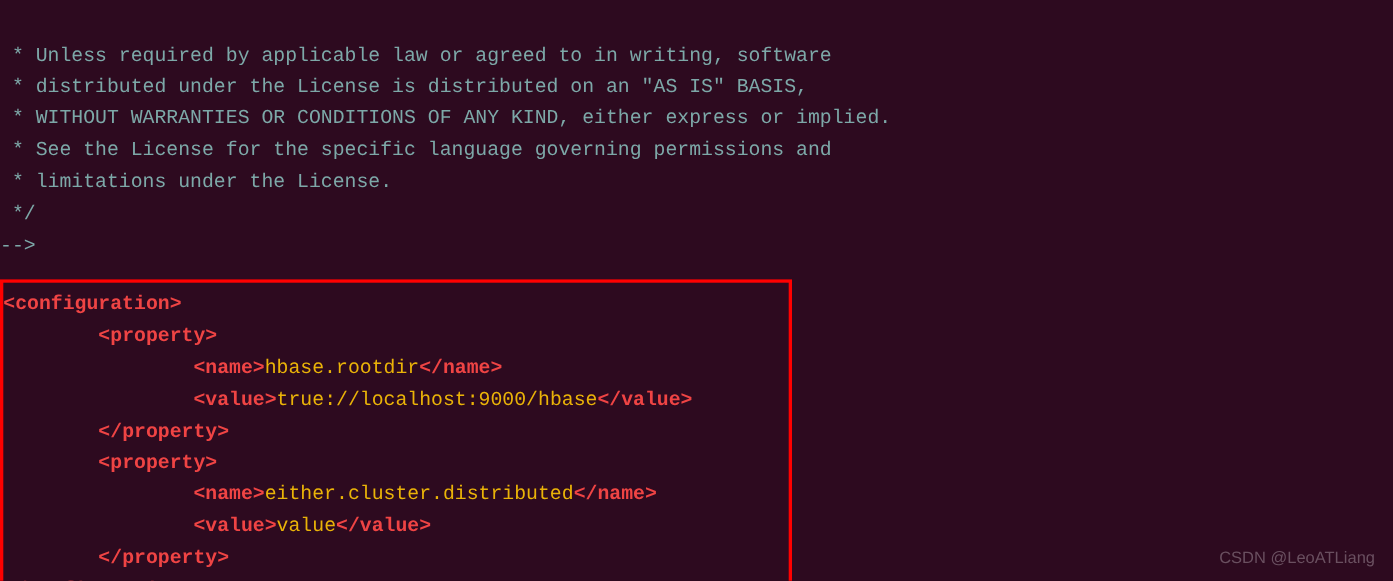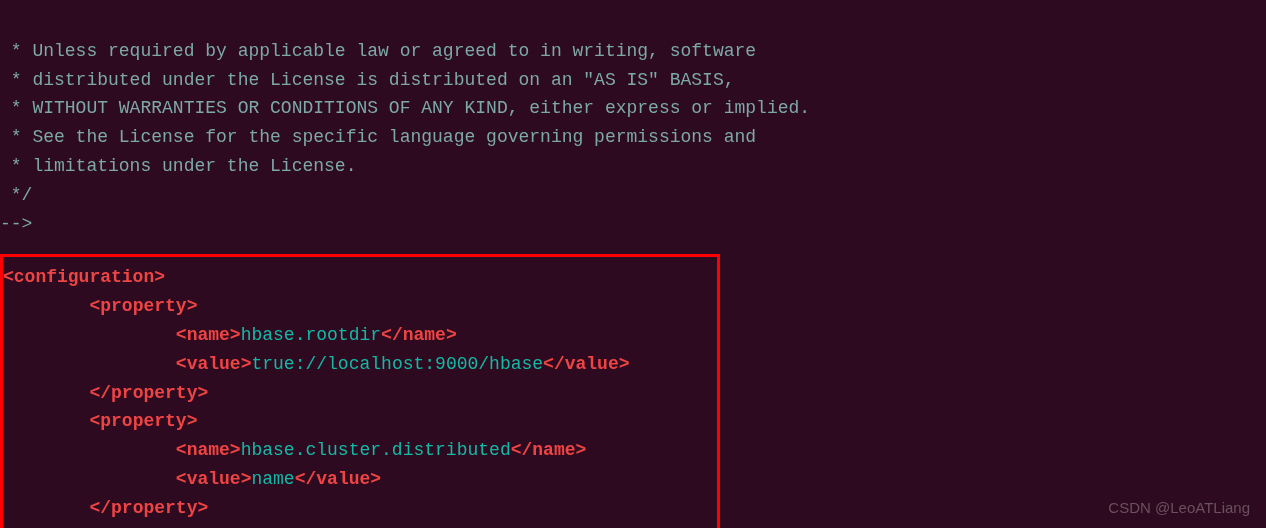--- a/index.html
+++ b/index.html
@@ -28,21 +28,21 @@
       margin-top: 16px;
       padding: 6px 0;
       width: 720px;
       white-space: pre;
     }
     .tag {
       color: #ef4444;
       font-weight: bold;
     }
     .text-content {
-      color: #14b8a6;
+      color: #eab308;
     }
     .watermark {
       position: absolute;
       bottom: 8px;
       right: 16px;
       color: #6a5060;
       font-size: 15px;
       font-family: Arial, sans-serif;
       text-align: right;
     }
@@ -59,18 +59,18 @@
 <span> */</span>
 <span>--&gt;</span>
 </div>
 
 <div class="config-block"><span class="tag">&lt;configuration&gt;</span>
 <span>        </span><span class="tag">&lt;property&gt;</span>
 <span>                </span><span class="tag">&lt;name&gt;</span><span class="text-content">hbase.rootdir</span><span class="tag">&lt;/name&gt;</span>
 <span>                </span><span class="tag">&lt;value&gt;</span><span class="text-content">true://localhost:9000/hbase</span><span class="tag">&lt;/value&gt;</span>
 <span>        </span><span class="tag">&lt;/property&gt;</span>
 <span>        </span><span class="tag">&lt;property&gt;</span>
-<span>                </span><span class="tag">&lt;name&gt;</span><span class="text-content">hbase.cluster.distributed</span><span class="tag">&lt;/name&gt;</span>
-<span>                </span><span class="tag">&lt;value&gt;</span><span class="text-content">name</span><span class="tag">&lt;/value&gt;</span>
+<span>                </span><span class="tag">&lt;name&gt;</span><span class="text-content">either.cluster.distributed</span><span class="tag">&lt;/name&gt;</span>
+<span>                </span><span class="tag">&lt;value&gt;</span><span class="text-content">value</span><span class="tag">&lt;/value&gt;</span>
 <span>        </span><span class="tag">&lt;/property&gt;</span>
 <span class="tag">&lt;/configuration&gt;</span></div>
 
 <div class="watermark">CSDN @LeoATLiang</div>
 
 </body></html>

